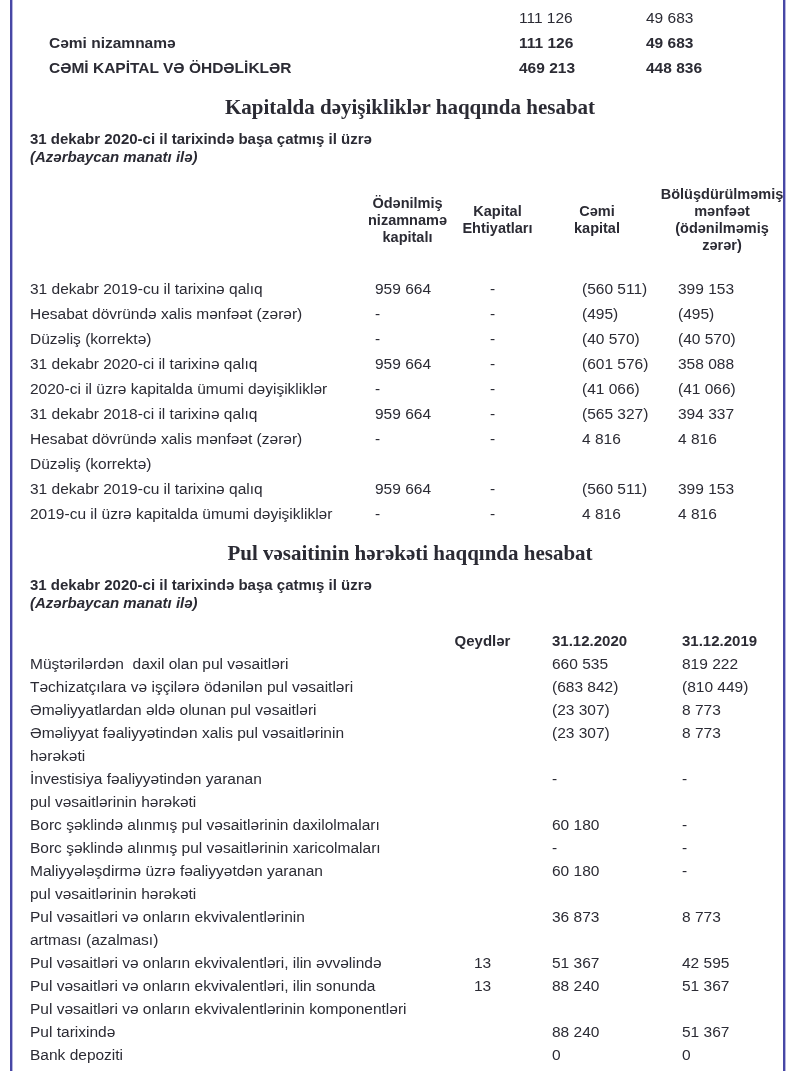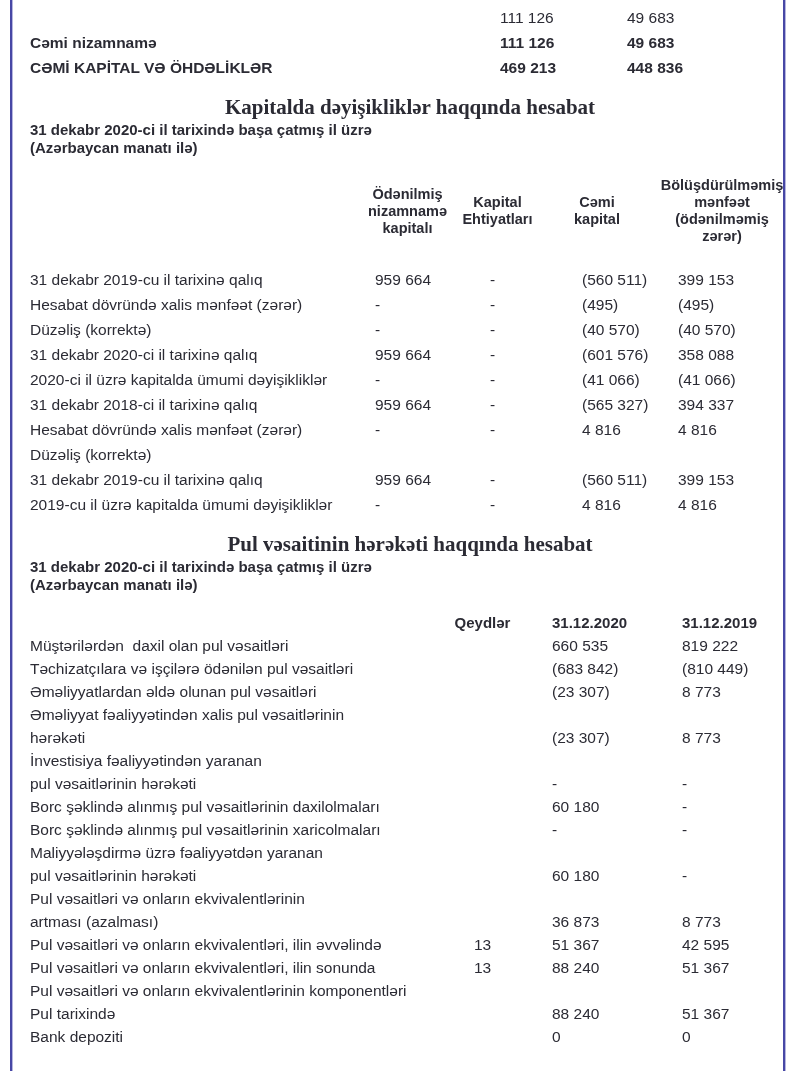--- a/index.html
+++ b/index.html
@@ -9,32 +9,32 @@
     position:relative; width:800px; height:1071px; background:#ffffff;
     font-family:"Liberation Sans", sans-serif; color:var(--ink); overflow:hidden;
   }
   .edge { position:absolute; top:0; bottom:0; width:3px;
     background:linear-gradient(to right, var(--accent) 0 2px, var(--accent-light) 2px 3px); }
   .edge-left { left:10px; }
   .edge-right { left:783px; }
   .content { position:absolute; left:30px; top:0; width:760px; }
 
   
-  .bt-rows { padding-top:5px; }
+  .bt-rows { padding-top:5px;margin-left:19px; }
   .bt-row { display:flex; line-height:25px; font-size:15.5px; }
   .bt-row.bold { font-weight:700; }
   .bt-label { width:470px; white-space:pre; }
   .bt-v1 { width:127px; }
   .bt-v2 { flex:1; }
 
   
   .stmt-title { font-family:"Liberation Serif", serif; font-weight:700; font-size:21px;
     line-height:27px; text-align:center; margin-top:14px; }
-  .stmt-sub { font-weight:700; font-size:15px; line-height:18px; white-space:pre; }
-  .stmt-note { font-weight:700; font-size:15px; line-height:18px; white-space:pre; }
+  .stmt-sub { font-weight:700; font-size:15px; line-height:18px; margin-top:9px; white-space:pre; }
+  .stmt-note { font-weight:700; font-style:italic; font-size:15px; line-height:18px; white-space:pre; }
 
   
   .eq-header { display:flex; align-items:center; margin-top:20px; min-height:51px;
     font-weight:700; font-size:14.5px; line-height:17px; }
   .eq-header .eq-h { white-space:pre-line; text-align:center; }
   .eq-label { width:330px; white-space:pre; }
   .eq-c1 { width:95px; }
   .eq-c2 { width:85px; }
   .eq-c3 { width:136px; }
   .eq-c4 { width:114px; }
@@ -44,21 +44,21 @@
   .eq-row .eq-c2 { padding-left:35px; }
   .eq-row .eq-c3 { padding-left:42px; }
   .eq-row .eq-c4 { padding-left:2px; }
 
   
   .cf-header { display:flex; margin-top:17px; font-weight:700; font-size:15px; line-height:23px; }
   .cf-label { width:415px; white-space:pre; }
   .cf-note { width:75px; text-align:center; }
   .cf-v1 { width:140px; padding-left:32px; }
   .cf-v2 { width:130px; padding-left:22px; }
-  .cf-row { display:flex; align-items:flex-end; line-height:23px; font-size:15.5px; }
+  .cf-row { display:flex; line-height:23px; font-size:15.5px; }
 </style>
 </head>
 <body>
 
 <div class="page">
   <div class="edge edge-left"></div>
   <div class="edge edge-right"></div>
 
   <div class="content">
 

